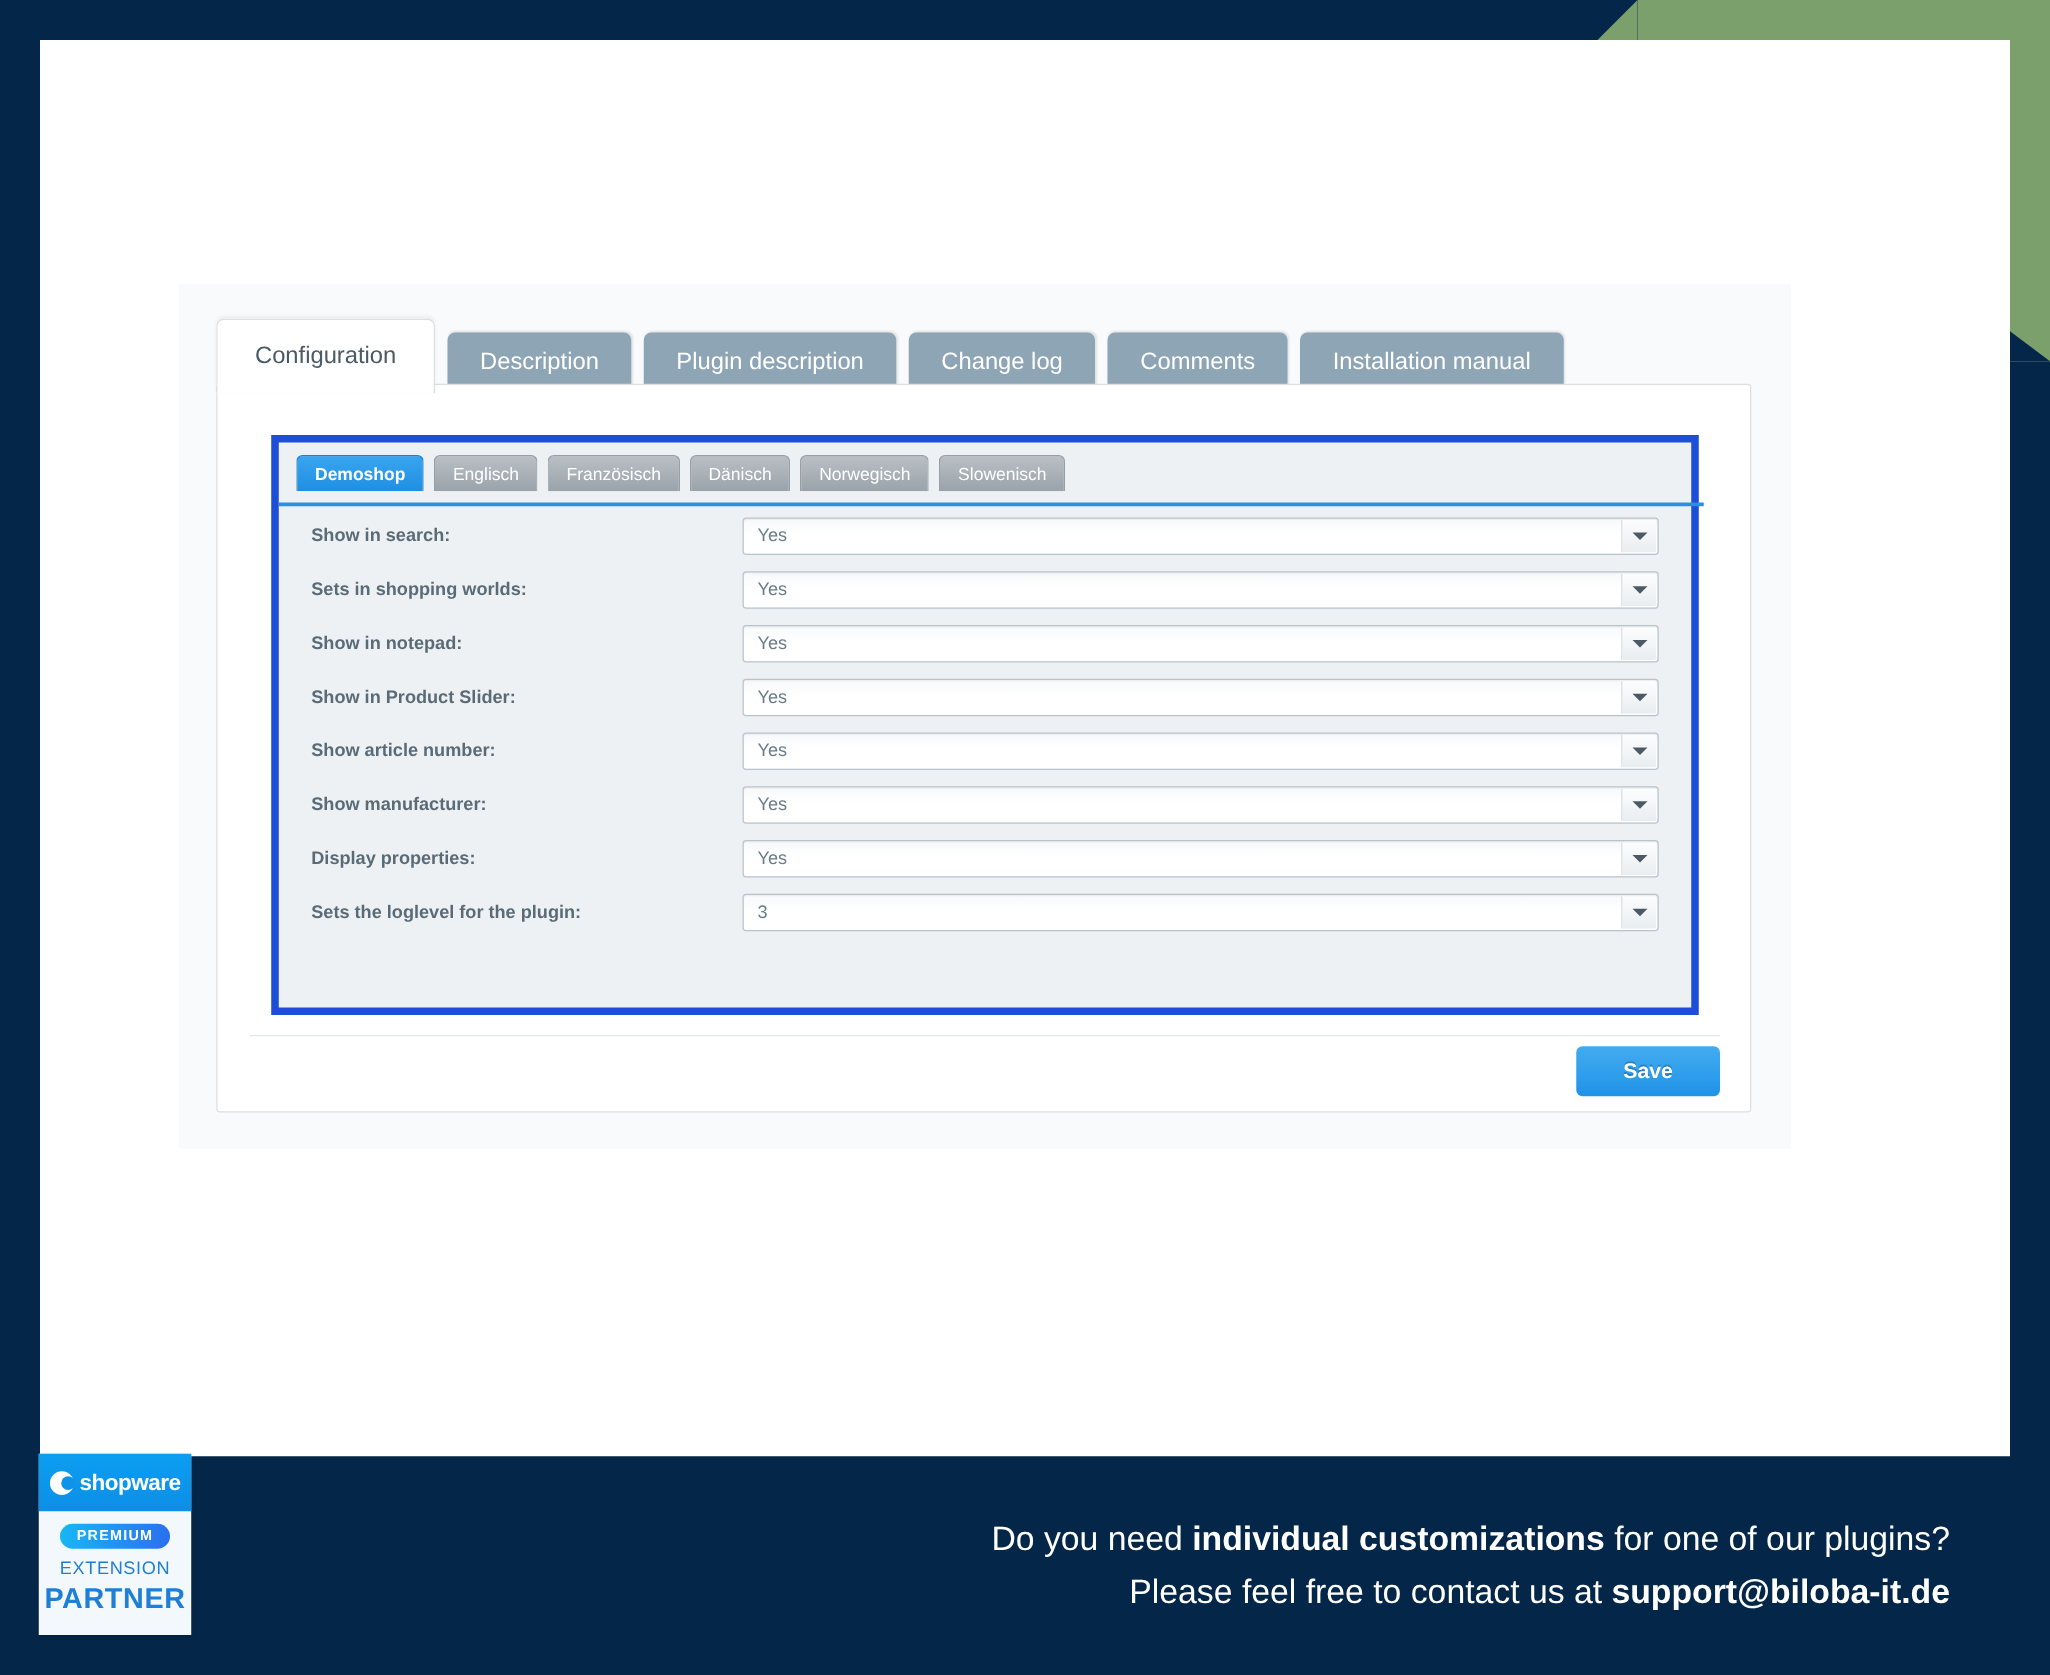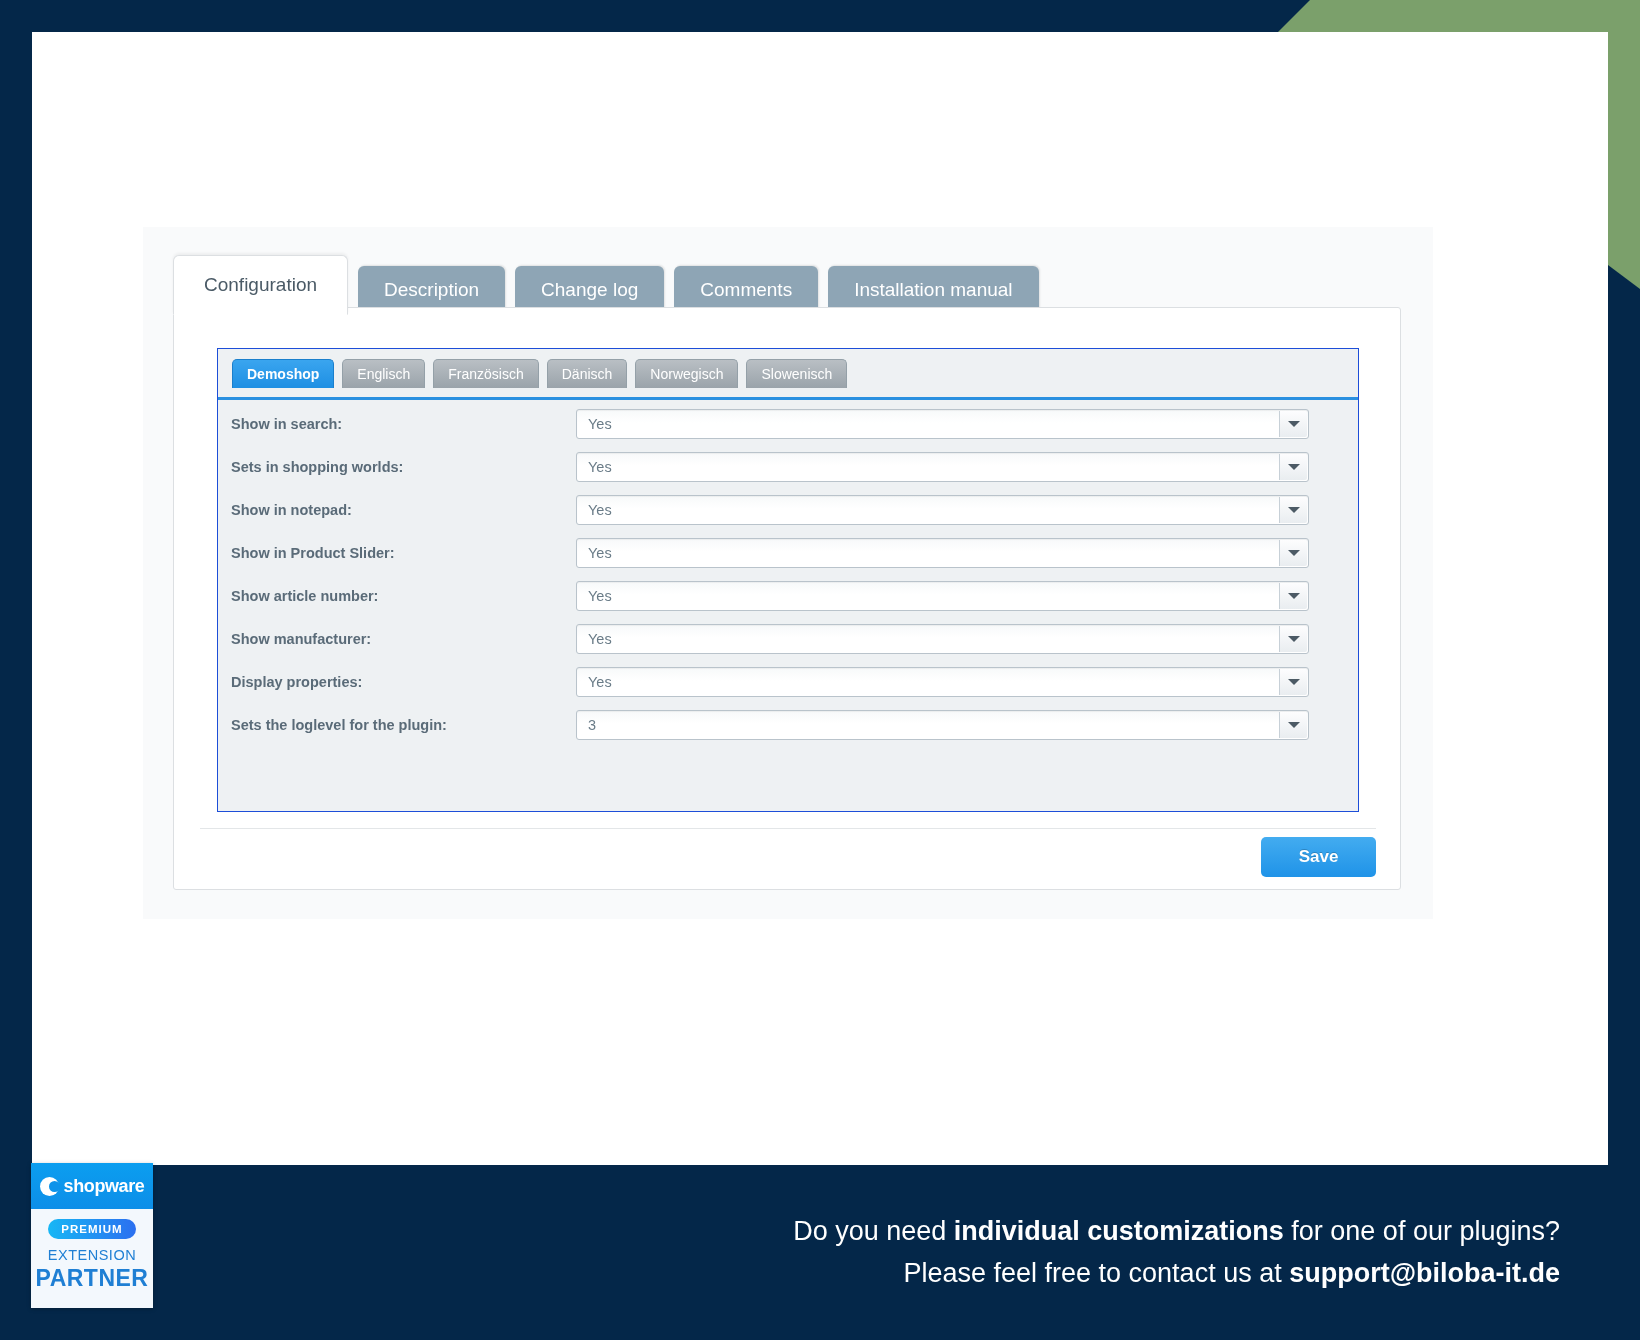--- a/index.html
+++ b/index.html
@@ -153,21 +153,21 @@
     border: 1px solid #dcdfe2;
     border-radius: 3px;
     box-sizing: border-box;
   }
 
   
   .config-box {
     position: absolute; left: 43px; top: 40px;
     width: 1142px; height: 464px;
     background: #eef1f3;
-    border: 1px solid #1d4ed8;
+    border: 6px solid #1d4ed8;
     box-sizing: border-box;
   }
   .lang-tabs {
     position: absolute; left: 14px; top: 10px;
     display: flex; gap: 8px; align-items: flex-end;
   }
   .lang-tab {
     font-size: 14px; color: #ffffff;
     background: linear-gradient(180deg,#b9bfc4 0%, #9aa3aa 100%);
     border-radius: 5px 5px 0 0;
@@ -186,21 +186,21 @@
     background: #2a90e0;
   }
 
   .form {
     position: absolute; left: 0; top: 53px;
     width: 1140px;
   }
   .row {
     display: flex; align-items: center;
     height: 43px;
-    padding-left: 13px;
+    padding-left: 26px;
   }
   .row-label {
     width: 345px;
     font-size: 14.5px; font-weight: bold;
     color: #5a6b78;
     flex: none;
   }
   .field {
     position: relative;
     width: 733px; height: 30px;
@@ -283,20 +283,21 @@
   <div class="deco-right-green"></div>
   <div class="deco-right-notch"></div>
   <div class="deco-right-bar"></div>
   <div class="deco-bottom-bar"></div>
 
   <div class="app-shell">
 
     <div class="tabbar">
       <div class="tab active"><span>Configuration</span></div>
       <div class="tab"><span>Description</span></div>
+      <div class="tab"><span>Plugin description</span></div>
       <div class="tab"><span>Change log</span></div>
       <div class="tab"><span>Comments</span></div>
       <div class="tab"><span>Installation manual</span></div>
     </div>
 
     <div class="panel">
 
       <div class="config-box">
 
         <div class="lang-tabs">

